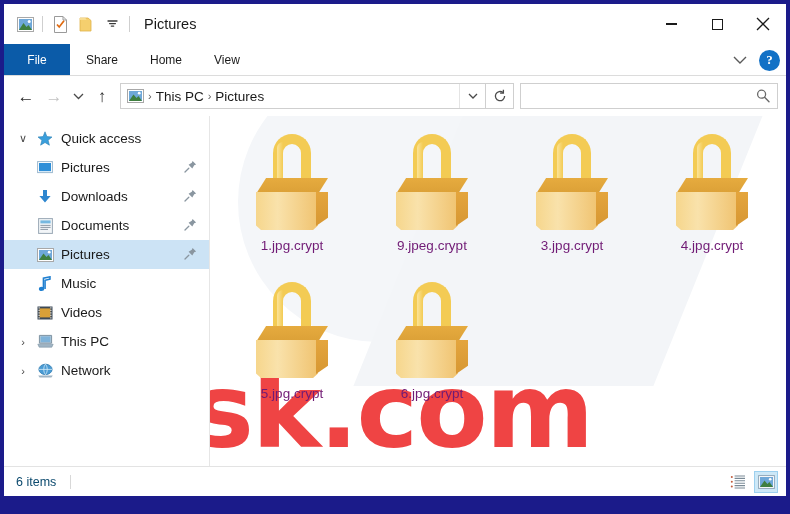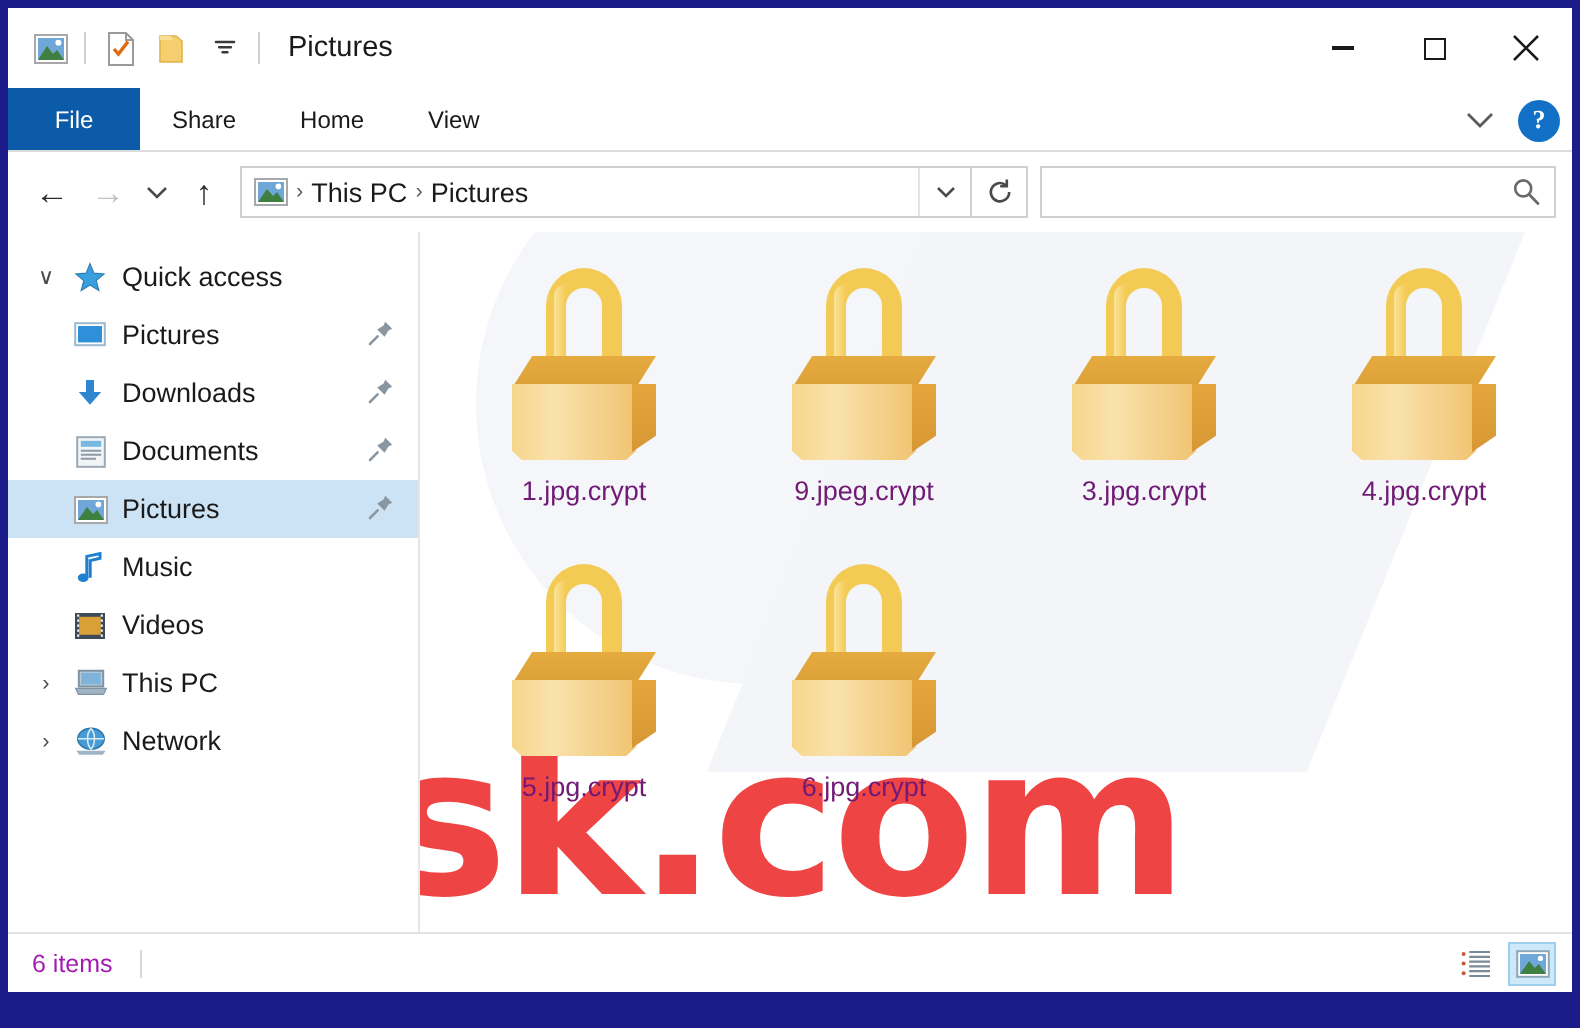--- a/index.html
+++ b/index.html
@@ -362,21 +362,21 @@
     flex: 0 0 30px;
     background: #ffffff;
     border-top: 1px solid #e3e3e3;
     display: flex;
     align-items: center;
     padding: 0 6px 0 12px;
     position: relative;
   }
   .status-text {
     font-size: 12.5px;
-    color: #a21caf;
+    color: #0c4a6e;
   }
   .status-sep {
     width: 1px; height: 14px; background: #d8d8d8; margin-left: 14px;
   }
   .viewbtns {
     position: absolute;
     right: 8px; top: 50%;
     transform: translateY(-50%);
     display: flex; align-items: center; gap: 4px;
   }

